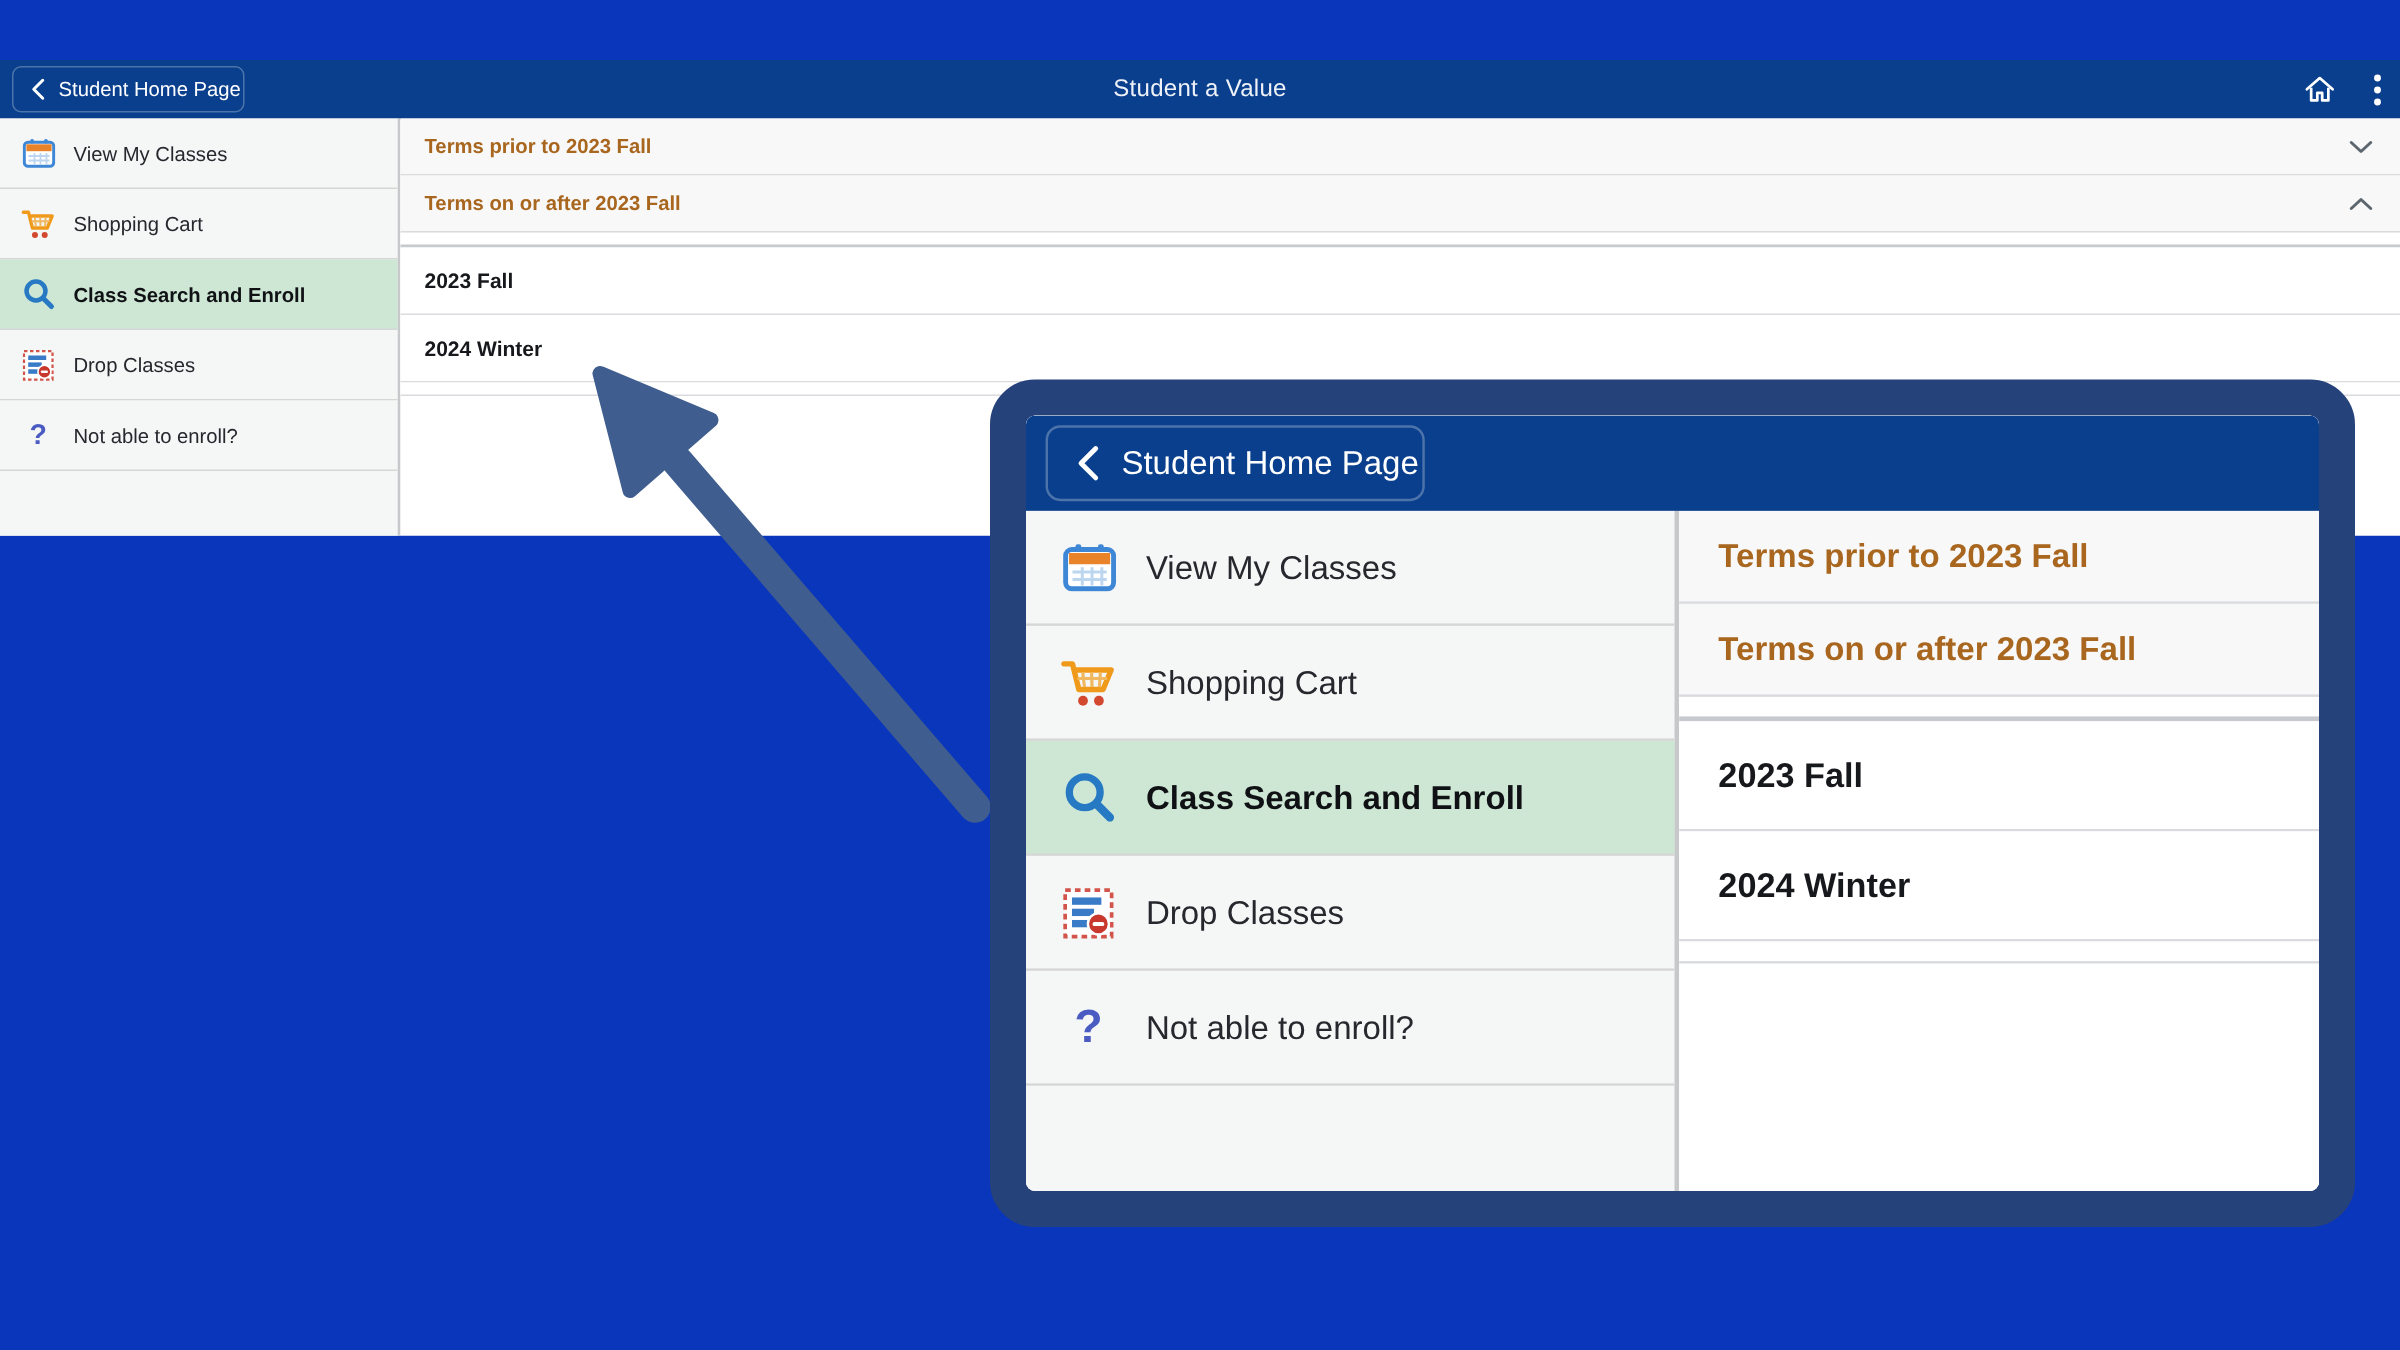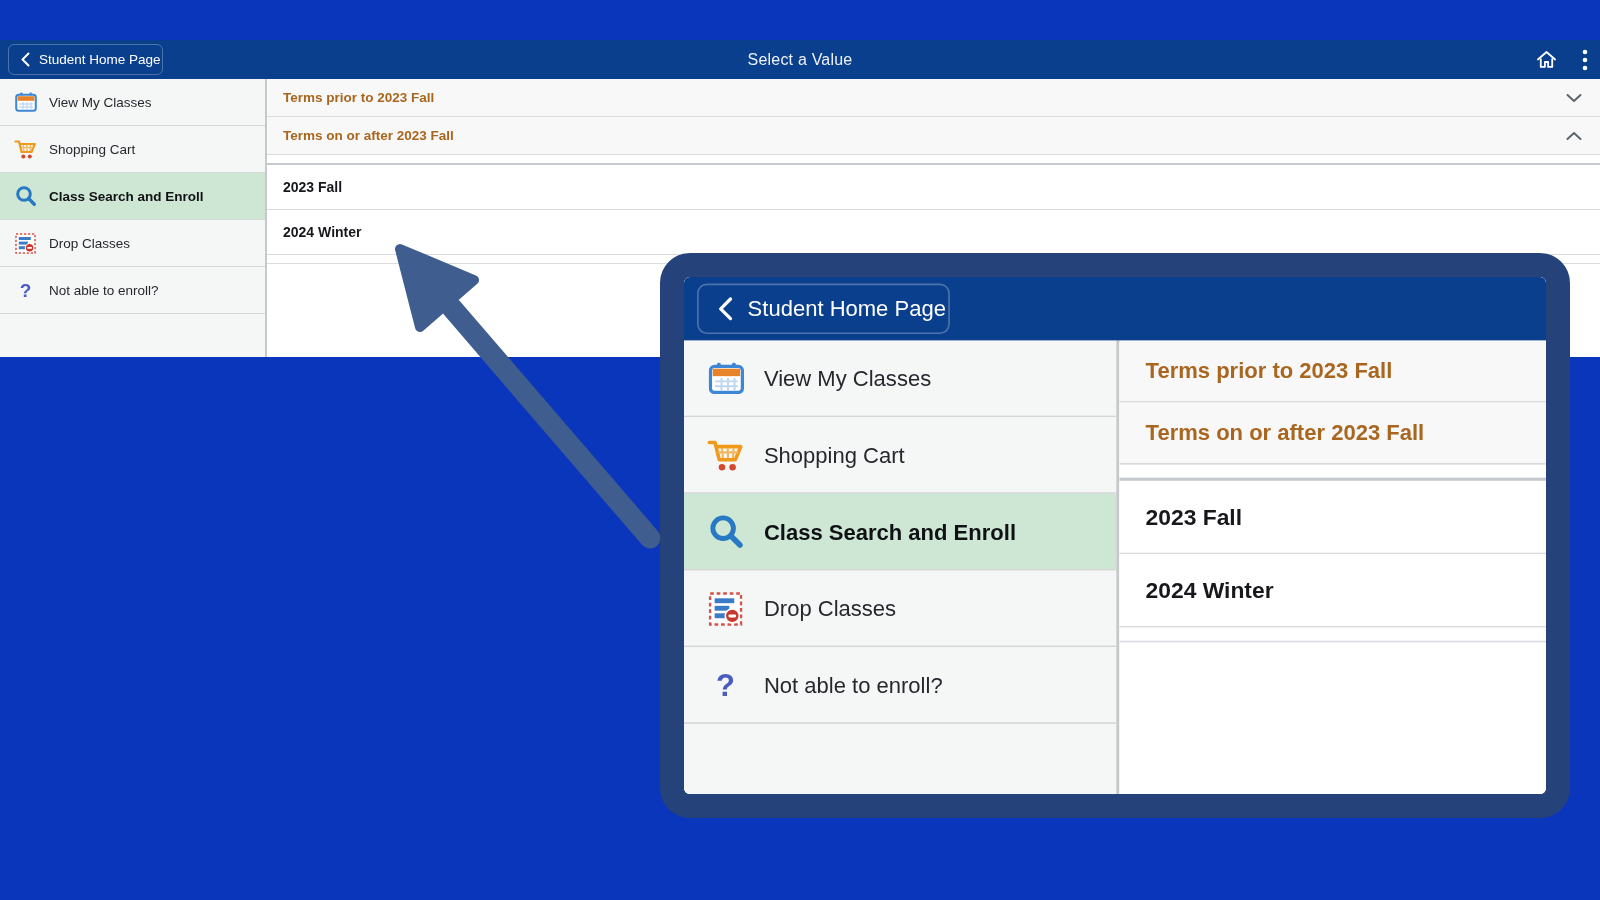--- a/index.html
+++ b/index.html
@@ -93,21 +93,21 @@
   <div class="shot">
 
     <div class="app-header">
       <button class="back-btn">
         <svg width="9" height="15" viewBox="0 0 9 15">
           <polyline points="7.5,1.5 1.5,7.5 7.5,13.5" fill="none" stroke="#ffffff" stroke-width="2" stroke-linecap="round" stroke-linejoin="round"></polyline>
         </svg>
         <span>Student Home Page</span>
       </button>
 
-      <div class="app-title">Select a Value</div>
+      <div class="app-title">Student a Value</div>
 
       <div class="header-actions">
         <span class="hicon">
           <svg width="23" height="21" viewBox="0 0 24 22">
             <path d="M3 11 L12 3.2 L21 11" fill="none" stroke="#ffffff" stroke-width="1.9" stroke-linecap="round" stroke-linejoin="round"></path>
             <path d="M6 10 V18.8 H10.3 V13.6 H13.7 V18.8 H18 V10" fill="none" stroke="#ffffff" stroke-width="1.9" stroke-linejoin="round"></path>
           </svg>
         </span>
         <span class="hicon">
           <svg width="6" height="22" viewBox="0 0 6 22">

